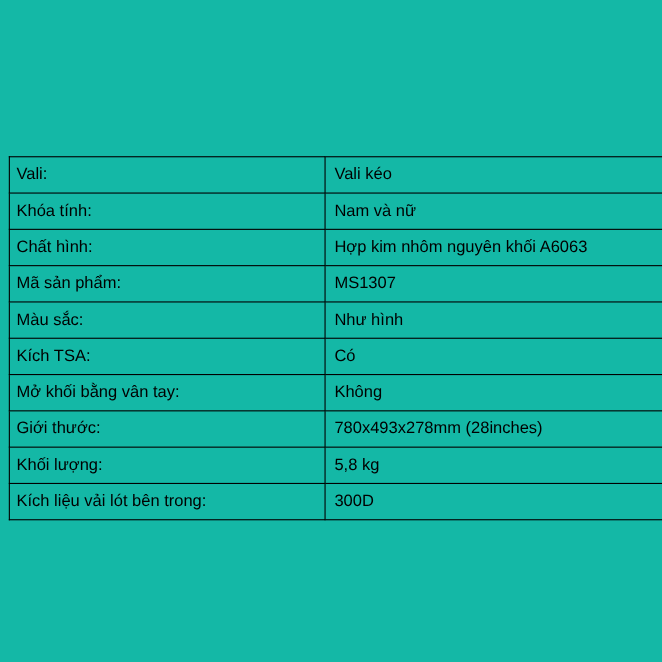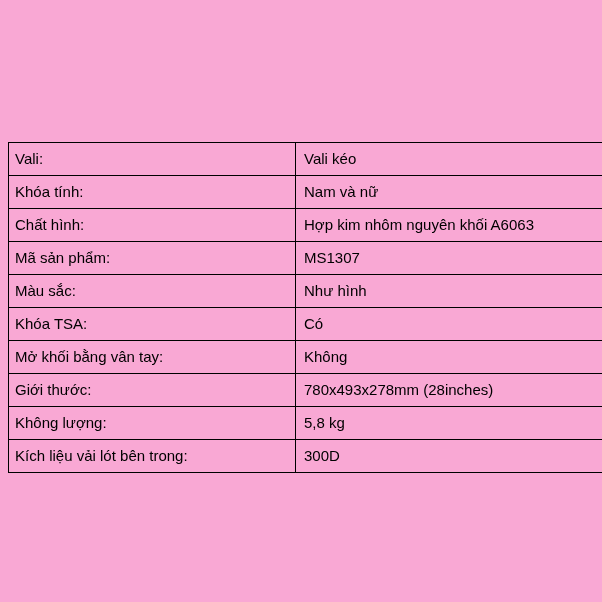--- a/index.html
+++ b/index.html
@@ -10,21 +10,21 @@
     width: 602px;
     height: 602px;
     background: #ffffff;
     font-family: "Liberation Sans", sans-serif;
     overflow: hidden;
   }
   .page {
     position: relative;
     width: 602px;
     height: 602px;
-    background: #f9a8d4;
+    background: #14b8a6;
   }
   .spec-table {
     position: absolute;
     left: 8px;
     top: 142px;
     width: 586px;
     border-collapse: collapse;
     table-layout: fixed;
   }
   .spec-table tr {
@@ -68,33 +68,33 @@
       </tr>
       <tr>
         <td class="label">Mã sản phẩm:</td>
         <td class="value">MS1307</td>
       </tr>
       <tr>
         <td class="label">Màu sắc:</td>
         <td class="value">Như hình</td>
       </tr>
       <tr>
-        <td class="label">Khóa TSA:</td>
+        <td class="label">Kích TSA:</td>
         <td class="value">Có</td>
       </tr>
       <tr>
         <td class="label">Mở khối bằng vân tay:</td>
         <td class="value">Không</td>
       </tr>
       <tr>
         <td class="label">Giới thước:</td>
         <td class="value">780x493x278mm (28inches)</td>
       </tr>
       <tr>
-        <td class="label">Không lượng:</td>
+        <td class="label">Khối lượng:</td>
         <td class="value">5,8 kg</td>
       </tr>
       <tr>
         <td class="label">Kích liệu vải lót bên trong:</td>
         <td class="value">300D</td>
       </tr>
     </tbody>
   </table>
 </div>
 

